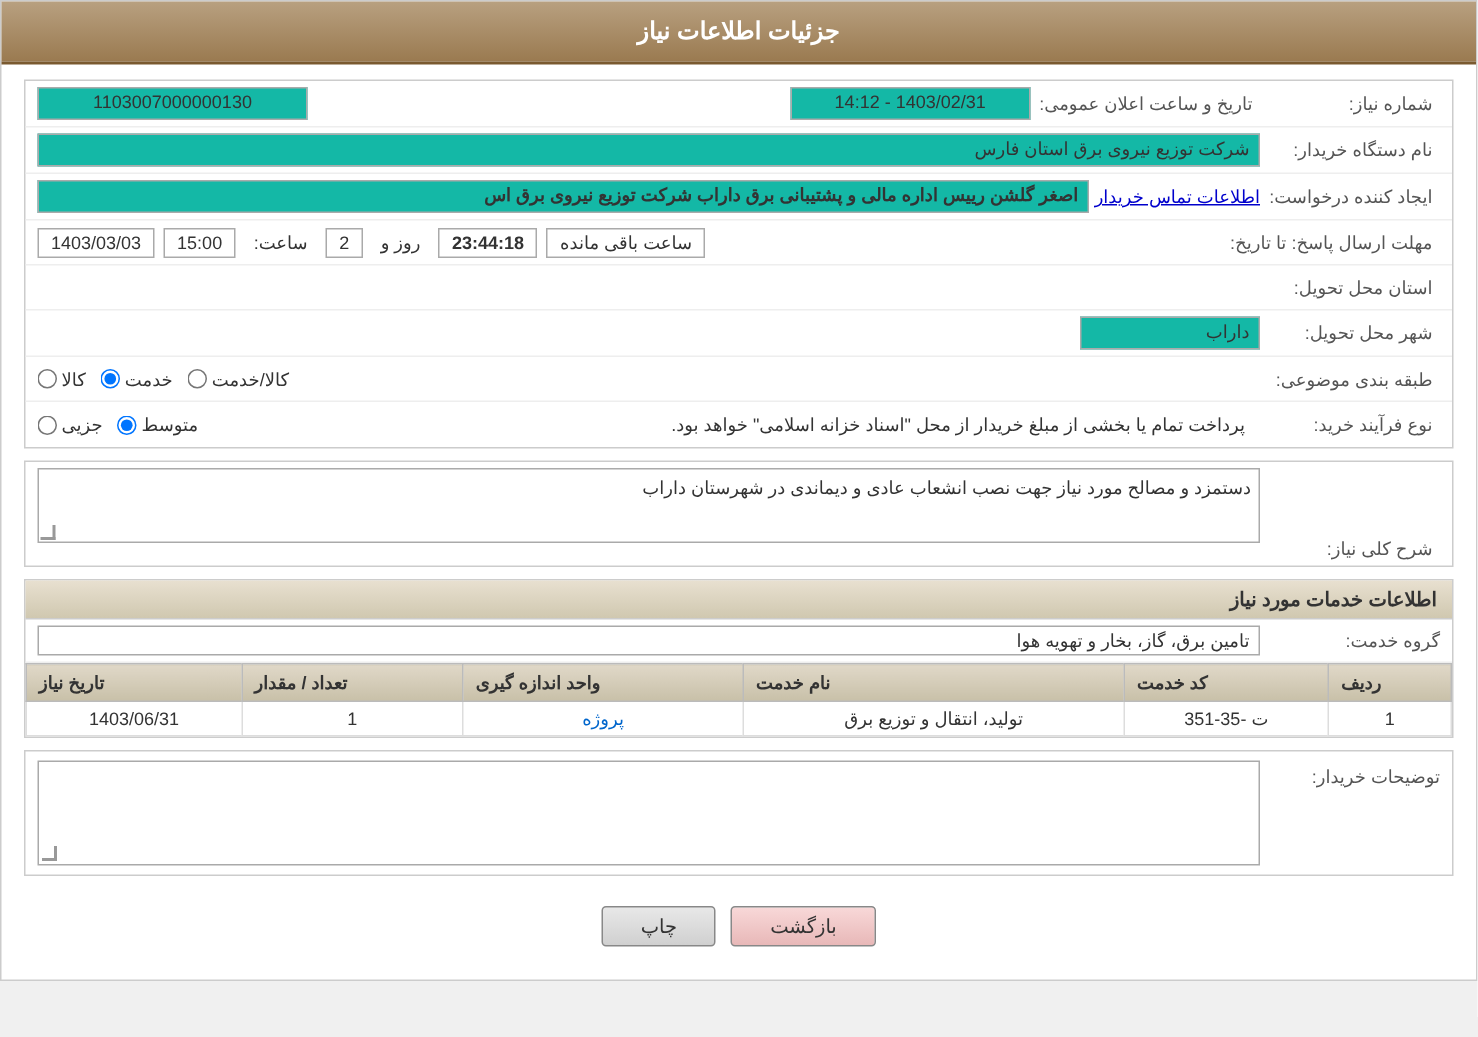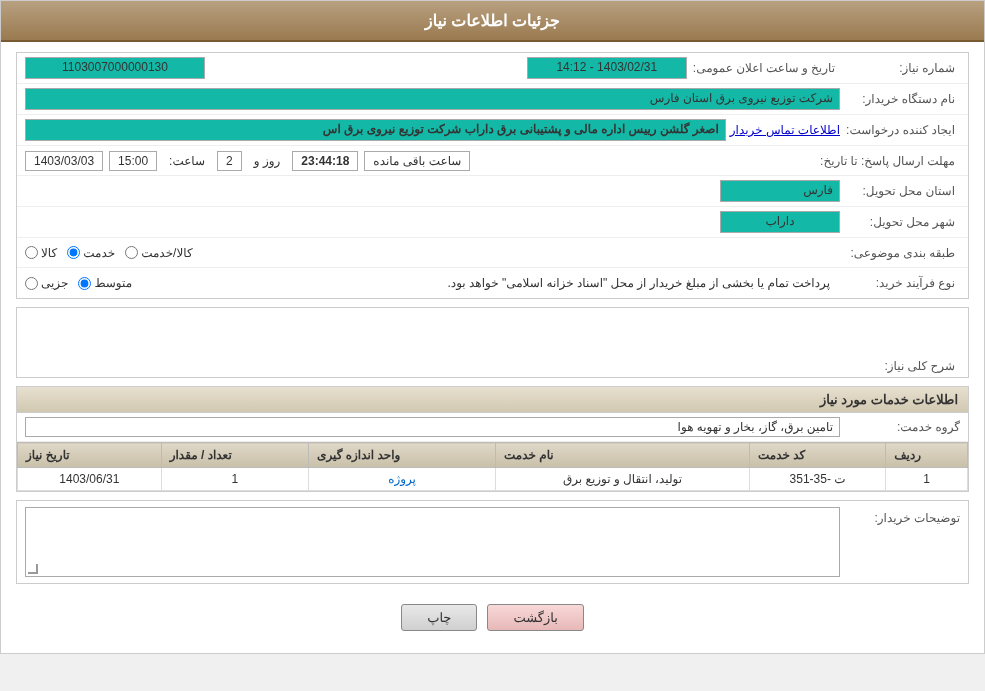--- a/index.html
+++ b/index.html
@@ -277,29 +277,26 @@
           <span class="value-text">روز و</span>
           <span class="timer-box">2</span>
           <span class="value-text">ساعت:</span>
           <span class="timer-box">15:00</span>
           <span class="timer-box">1403/03/03</span>
         </div>
       </div>
 
       <div class="form-row">
         <span class="label">استان محل تحویل:</span>
-        <div style="flex:1;">
-          <span class="value-box" style="min-width:120px; text-align:right;">فارس</span>
-        </div>
       </div>
 
       <div class="form-row">
         <span class="label">شهر محل تحویل:</span>
         <div style="flex:1;">
-          <span class="value-box" style="min-width:120px; text-align:center;">داراب</span>
+          <span class="value-box" style="min-width:120px; text-align:right;">داراب</span>
         </div>
       </div>
 
       <div class="form-row">
         <span class="label">طبقه بندی موضوعی:</span>
         <div class="radio-group">
           <div class="radio-item">
             <span>کالا/خدمت</span>
             <input type="radio" name="category" value="both" class="radio-input" style="">
           </div>
@@ -327,20 +324,26 @@
             <input type="radio" name="procurement" value="jozii" class="radio-input" style="">
           </div>
         </div>
       </div>
 
     </div>
 
     <div class="section">
       <div class="form-row" style="align-items:flex-start;">
         <span class="label" style="padding-top:5px;margin-top:42px;">شرح کلی نیاز:</span>
+        <div style="flex:1; position:relative;">
+          <div class="description-box" style="min-height:50px;">
+            <span>دستمزد و مصالح مورد نیاز جهت نصب انشعاب عادی و دیماندی در شهرستان داراب</span>
+          </div>
+          <div class="resize-handle"></div>
+        </div>
       </div>
     </div>
 
     <div class="services-section">
       <div class="section-header">
         <span>اطلاعات خدمات مورد نیاز</span>
       </div>
 
       <div class="group-row">
         <span class="group-label">گروه خدمت:</span>

